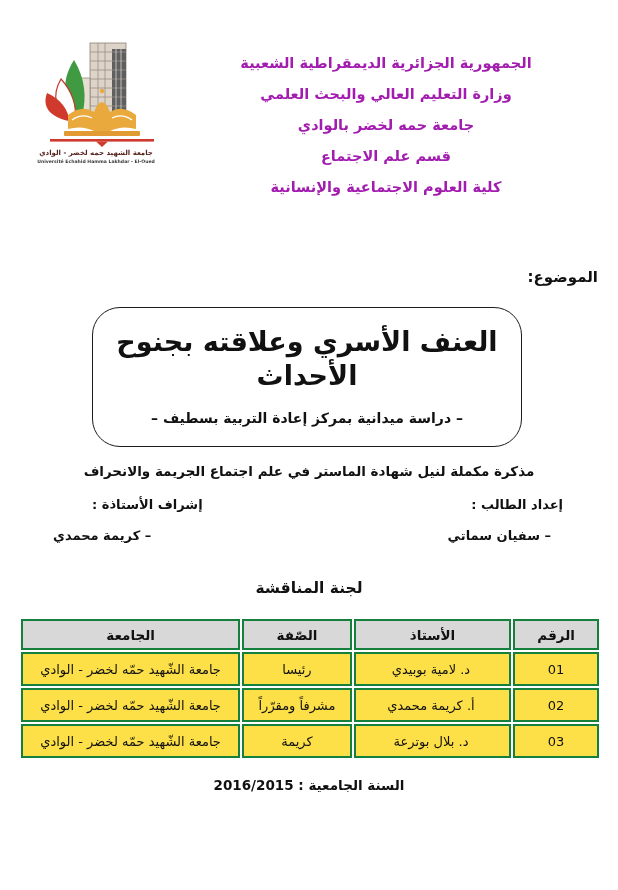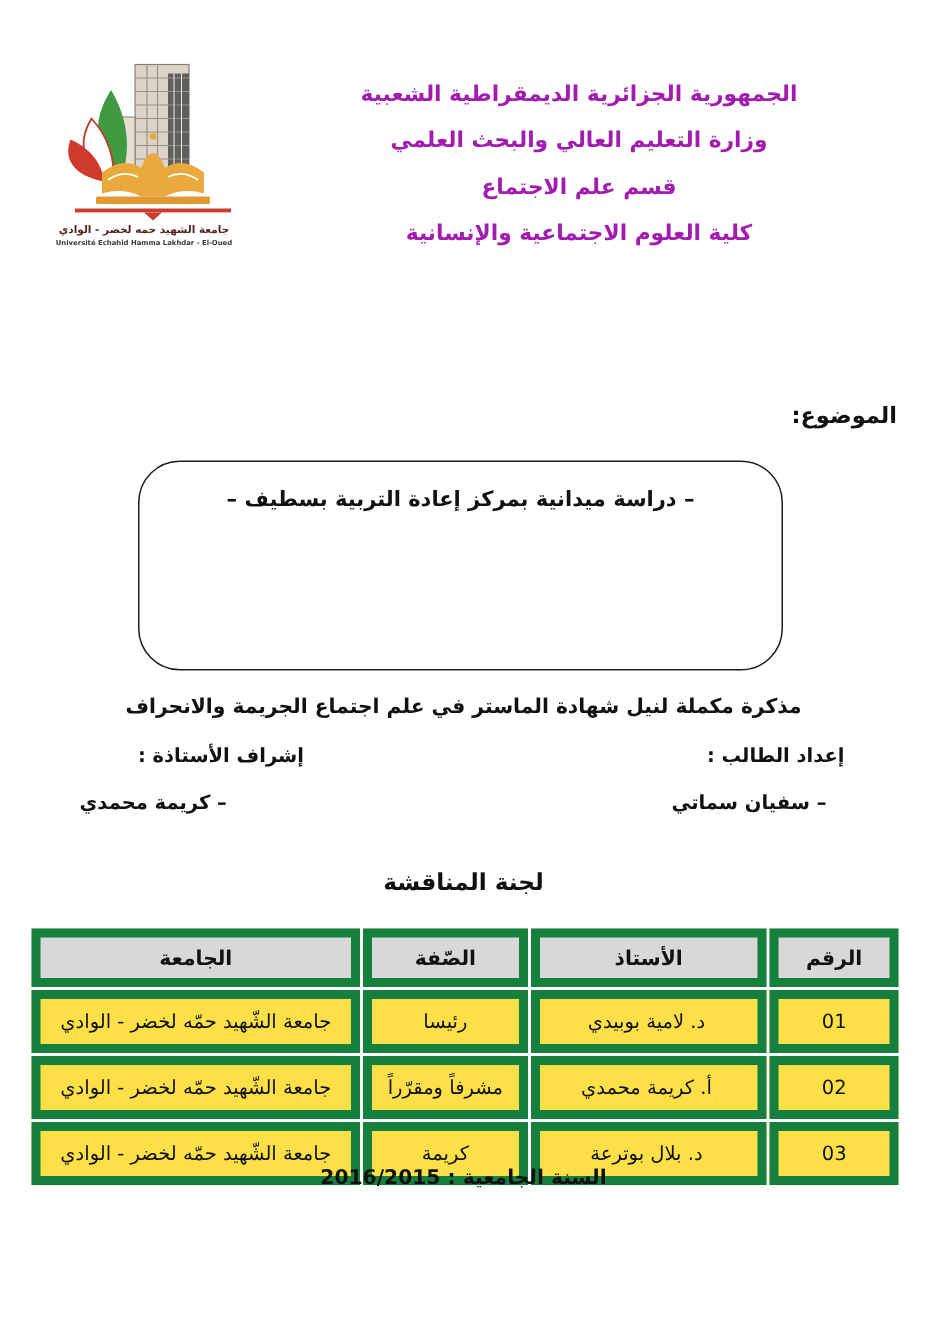--- a/index.html
+++ b/index.html
@@ -58,21 +58,21 @@
     direction:rtl;text-align:center;
     font-weight:bold;font-size:15.5px;
   }
   table.committee{
     position:absolute;left:19px;top:617px;width:582px;
     direction:rtl;
     border-collapse:separate;border-spacing:2px 2.5px;
     font-size:13px;
   }
   table.committee th, table.committee td{
-    border:6px solid #15803d;
+    border:2px solid #15803d;
     text-align:center;vertical-align:middle;
     padding:0 4px;
   }
   table.committee th{
     background:#d8d8d8;height:27px;
     font-weight:bold;font-size:13.5px;
   }
   table.committee td{height:30px;background:#fde047;font-weight:normal;}
   table.committee td.cell-name{text-align:center;padding-right:7px;}
   table.committee td.cell-num{font-family:"DejaVu Sans", sans-serif;}
@@ -133,27 +133,29 @@
       </g>
 
       <text x="66" y="119" text-anchor="middle" font-size="7" font-weight="bold" fill="#55221c" direction="rtl">جامعة الشهيد حمه لخضر - الوادي</text>
       <text x="66" y="127" text-anchor="middle" font-size="4.6" font-weight="bold" fill="#3a3a3a">Université Echahid Hamma Lakhdar - El-Oued</text>
     </svg>
   </div>
 
   <div class="header-lines">
     <div>الجمهورية الجزائرية الديمقراطية الشعبية</div>
     <div>وزارة التعليم العالي والبحث العلمي</div>
+    <div>جامعة حمه لخضر بالوادي</div>
     <div>قسم علم الاجتماع</div>
     <div>كلية العلوم الاجتماعية والإنسانية</div>
   </div>
 
   <div class="subject-label">الموضوع:</div>
 
   <div class="title-box">
+    <div class="main-title">العنف الأسري وعلاقته بجنوح الأحداث</div>
     <div class="sub-title">–  دراسة ميدانية بمركز إعادة التربية بسطيف  –</div>
   </div>
 
   <div class="note">مذكرة مكملة لنيل شهادة الماستر في علم اجتماع الجريمة والانحراف</div>
 
   <div class="prep prep-student-label">إعداد الطالب :</div>
   <div class="prep prep-student-name">– سفيان سماتي</div>
   <div class="prep prep-supervisor-label">إشراف الأستاذة :</div>
   <div class="prep prep-supervisor-name">– كريمة محمدي</div>
 

